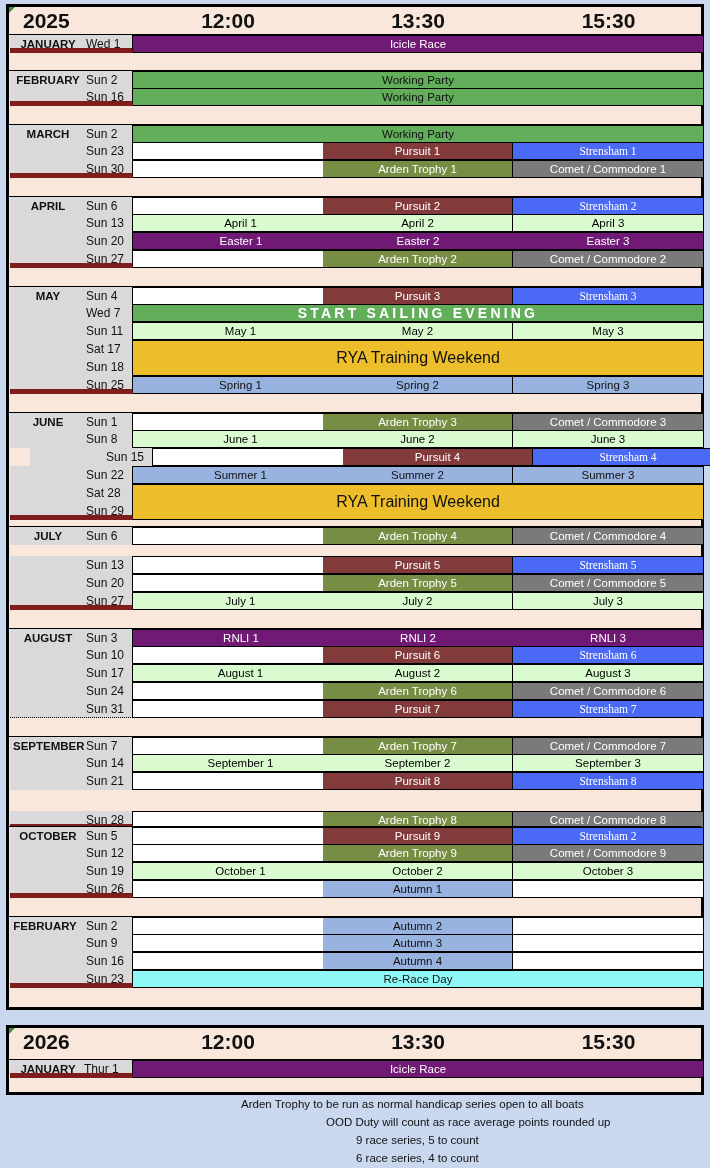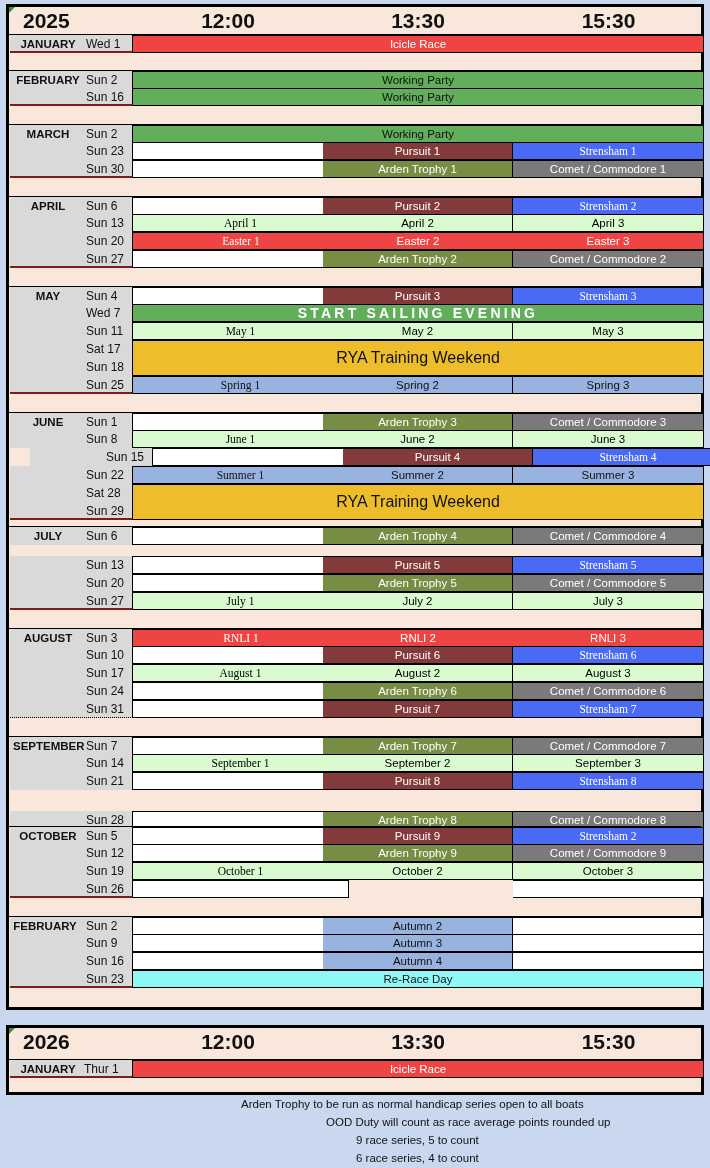--- a/index.html
+++ b/index.html
@@ -8,37 +8,37 @@
   .sheet{position:absolute;left:6px;width:698px;background:#f8e7da;border:3px solid #000;box-sizing:border-box;}
   .hdr{position:absolute;top:0;height:28px;font-weight:bold;font-size:21px;color:#111;display:flex;align-items:center;}
   .hdr.year{left:14px;}
   .hdr.time{justify-content:center;}
   .row{position:absolute;left:0;right:0;height:18px;}
   .lbl{position:absolute;left:1px;width:123px;height:100%;background:#d9d9d9;box-sizing:border-box;border-right:1px solid #000;}
   .month{position:absolute;left:6px;top:0;font-weight:bold;font-size:11.5px;line-height:18px;color:#111;width:64px;text-align:center;}
   .day{position:absolute;left:76px;top:0;font-size:12px;line-height:18px;color:#111;}
   .cell{position:absolute;top:0;height:100%;box-sizing:border-box;border:1px solid #000;border-left:none;
         font-size:11.5px;line-height:16px;text-align:center;white-space:nowrap;overflow:hidden;}
-  .c1{left:124px;width:216px;font-family:Liberation Serif, serif;}
+  .c1{left:124px;width:216px;}
   .c2{left:314px;width:190px;}
   .c3{left:504px;width:191px;}
   .cAll{left:124px;width:571px;}
   .white{background:#ffffff;color:#000;}
   .lgreen{background:#dafbd0;color:#000;}
-  .red{background:#ef4444;color:#fff;}
+  .red{background:#701a75;color:#fff;}
   .green{background:#62ae5a;color:#111;}
   .maroon{background:#833a3a;color:#fff;}
   .blue{background:#4a6af5;color:#fff;font-family:Liberation Serif, serif;}
   .olive{background:#788d44;color:#fff;}
   .grey{background:#7a7a7a;color:#fff;}
   .lblue{background:#99b3e0;color:#111;}
   .amber{background:#eebd2b;color:#111;font-size:16px;}
   .cyan{background:#8ff8f7;color:#111;}
   .spaced{letter-spacing:3.2px;font-weight:bold;color:#fff;font-size:14px;}
-  .lbl.blk{border-bottom:2px solid #7f1d1d;}
+  .lbl.blk{border-bottom:5px solid #7f1d1d;}
   .tick{position:absolute;left:0;top:0;width:0;height:0;border-top:6px solid #3a8f3a;border-right:6px solid transparent;}
   .notes{position:absolute;left:0;width:710px;font-size:11.5px;color:#111;}
   .notes div{position:absolute;white-space:nowrap;}
 </style>
 </head>
 <body>
 
 <div class="sheet" style="top:4px;height:1006px;">
   <span class="tick"></span>
   <div class="hdr year">2025</div>
@@ -356,20 +356,21 @@
         </div>
       <div class="cell c1 lgreen">October 1</div>
       <div class="cell c2 lgreen">October 2</div>
       <div class="cell c3 lgreen">October 3</div>
     </div>
     <div class="row" style="top:873px;">
       <div class="lbl blk">
           <span class="day">Sun 26</span>
         </div>
       <div class="cell c1 white"></div>
+      <div class="cell c2 lblue">Autumn 1</div>
       <div class="cell c3 white"></div>
     </div>
   </div>
 
   <div>
     <div class="row" style="top:909px;border-top:1px solid #000;">
       <div class="lbl">
           <span class="month" style="left:3px;">FEBRUARY</span>
           <span class="day">Sun 2</span>
         </div>

